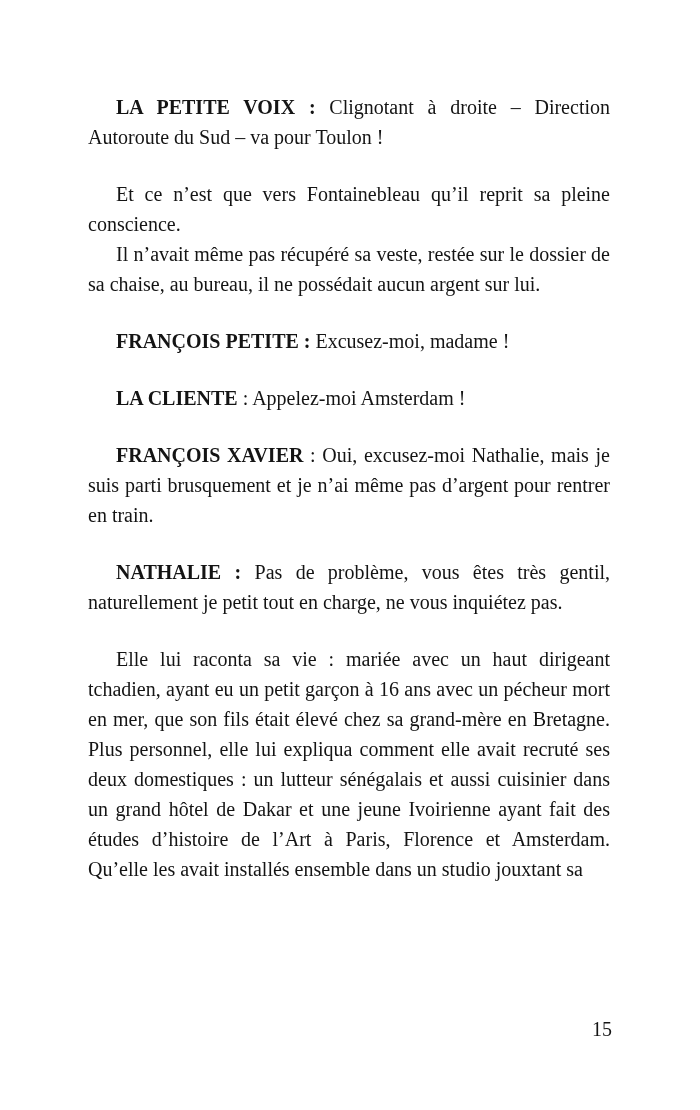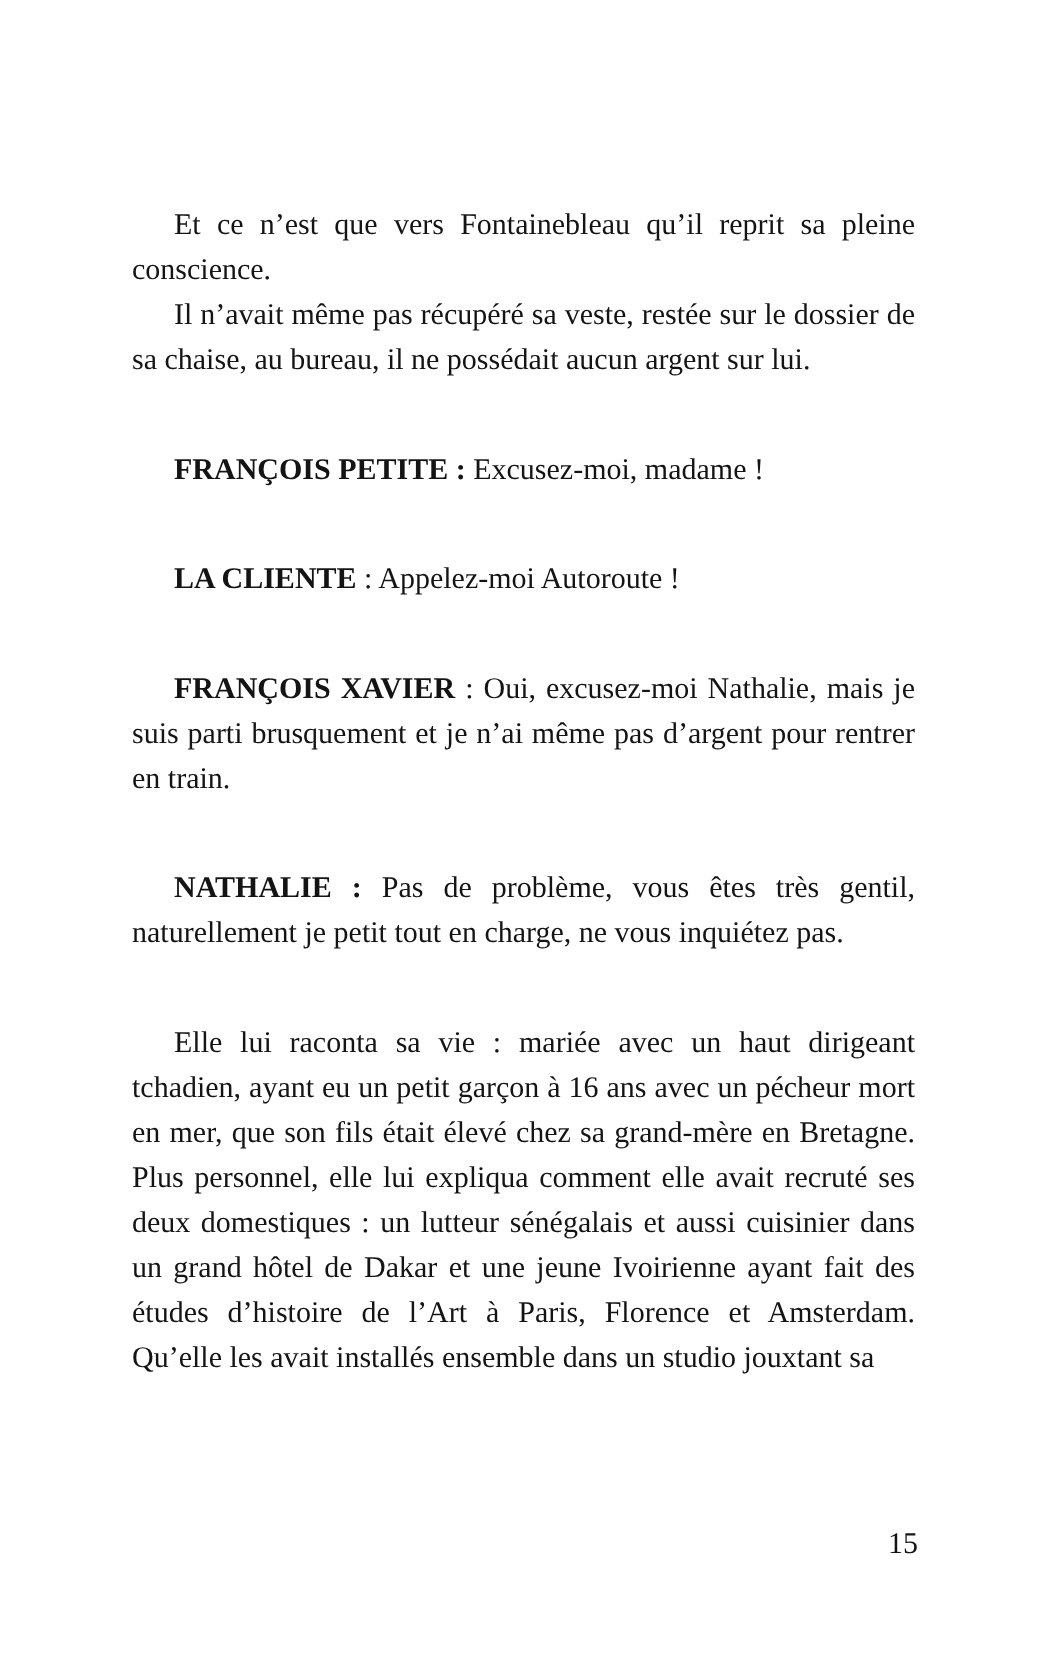--- a/index.html
+++ b/index.html
@@ -24,41 +24,42 @@
   }
   .content p {
     margin: 0;
     font-size: 20px;
     line-height: 30px;
     text-align: justify;
     text-indent: 28px;
     color: #141414;
   }
   .content p.gap {
-    margin-top: 43px;
+    margin-top: 27px;
   }
   .speaker {
     font-weight: bold;
   }
   .page-number {
     position: absolute;
     top: 1014px;
     right: 88px;
     font-size: 20px;
     line-height: 30px;
     color: #141414;
   }
 </style>
 </head>
 <body>
 
 <div class="page">
   <div class="content">
+      <p><span class="speaker">LA PETITE VOIX : </span><span>Clignotant à droite – Direction Autoroute du Sud – va pour Toulon !</span></p>
       <p class="gap"><span>Et ce n’est que vers Fontainebleau qu’il reprit sa pleine conscience.</span></p>
       <p><span>Il n’avait même pas récupéré sa veste, restée sur le dossier de sa chaise, au bureau, il ne possédait aucun argent sur lui.</span></p>
       <p class="gap"><span class="speaker">FRANÇOIS PETITE : </span><span>Excusez-moi, madame !</span></p>
-      <p class="gap"><span class="speaker">LA CLIENTE</span><span> : Appelez-moi Autoroute !</span></p>
+      <p class="gap"><span class="speaker">LA CLIENTE</span><span> : Appelez-moi Amsterdam !</span></p>
       <p class="gap"><span class="speaker">FRANÇOIS XAVIER</span><span> : Oui, excusez-moi Nathalie, mais je suis parti brusquement et je n’ai même pas d’argent pour rentrer en train.</span></p>
       <p class="gap"><span class="speaker">NATHALIE : </span><span>Pas de problème, vous êtes très gentil, naturellement je petit tout en charge, ne vous inquiétez pas.</span></p>
       <p class="gap"><span>Elle lui raconta sa vie : mariée avec un haut dirigeant tchadien, ayant eu un petit garçon à 16 ans avec un pécheur mort en mer, que son fils était élevé chez sa grand-mère en Bretagne. Plus personnel, elle lui expliqua comment elle avait recruté ses deux domestiques : un lutteur sénégalais et aussi cuisinier dans un grand hôtel de Dakar et une jeune Ivoirienne ayant fait des études d’histoire de l’Art à Paris, Florence et Amsterdam. Qu’elle les avait installés ensemble dans un studio jouxtant sa</span></p>
     </div>
   <div class="page-number">15</div>
 </div>
 
 </body></html>

